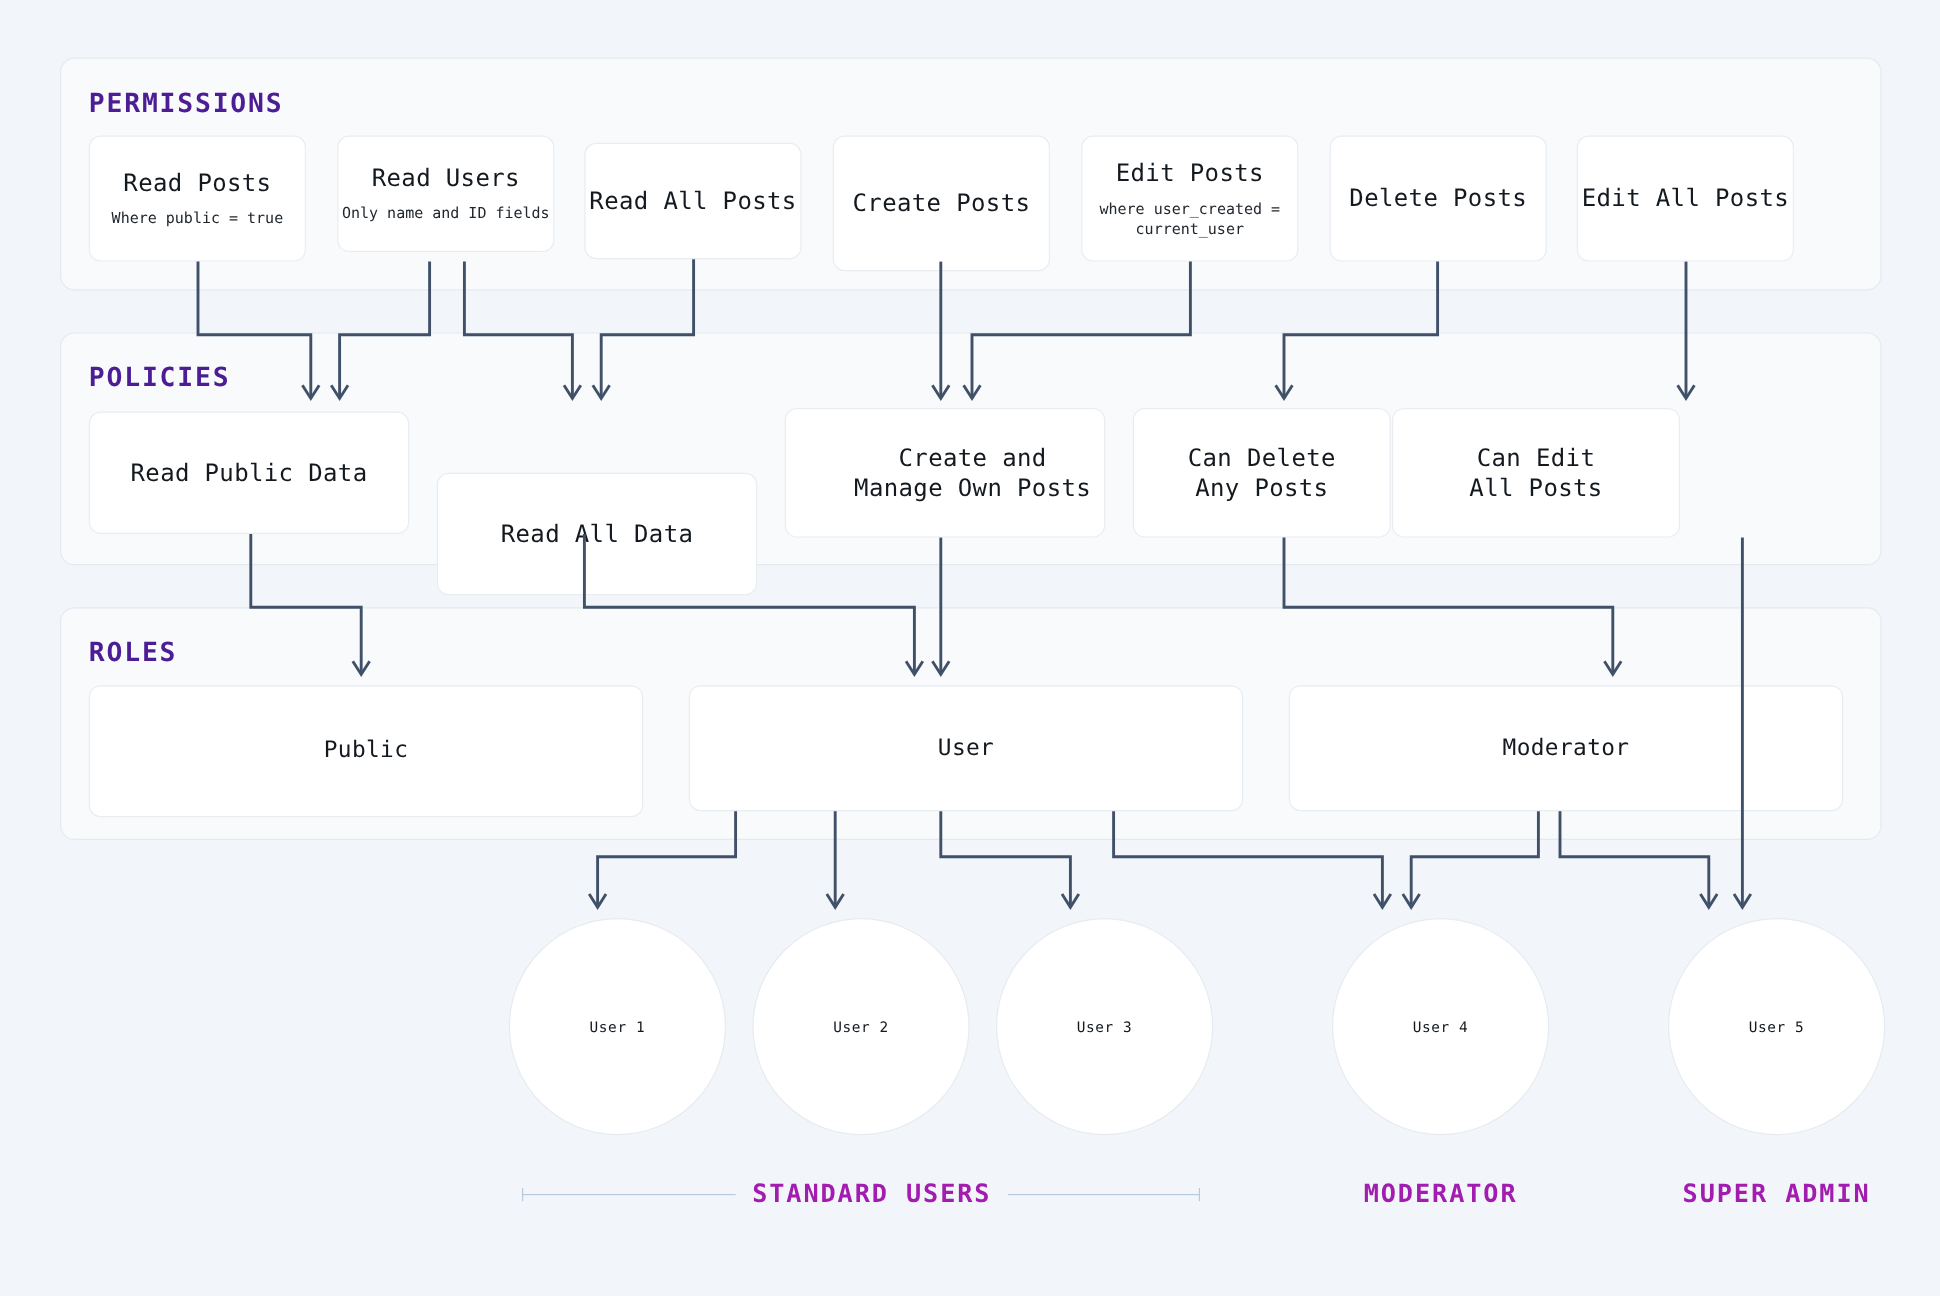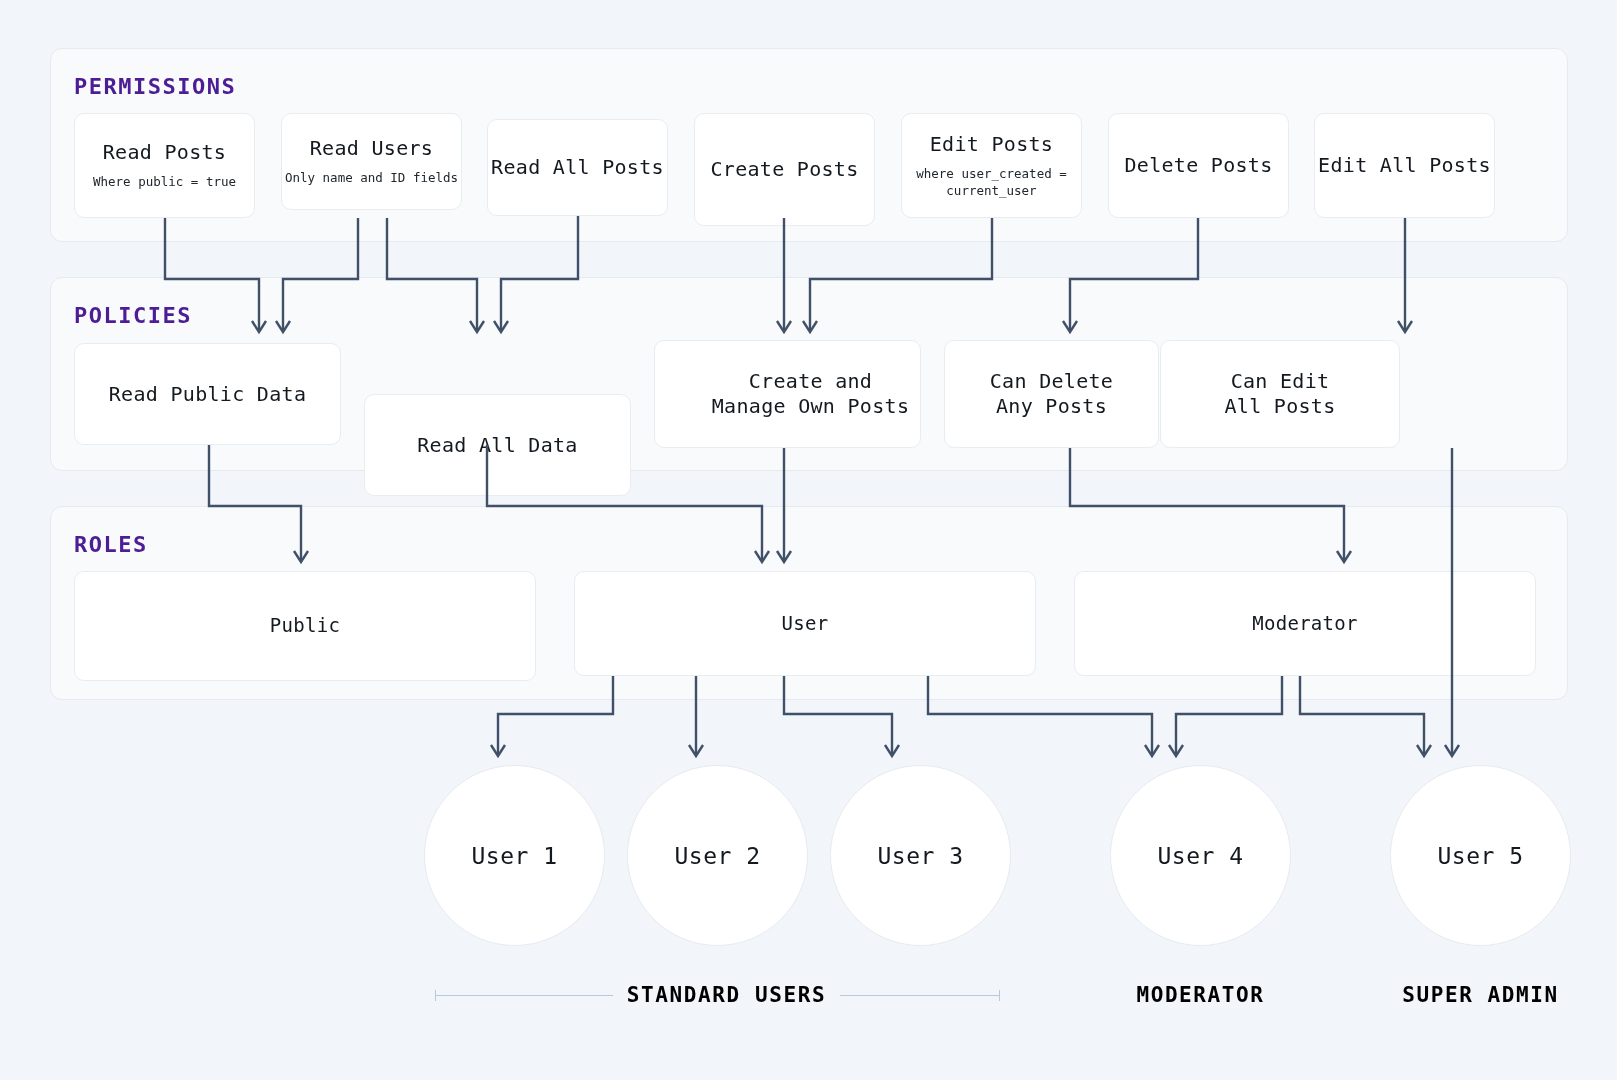--- a/index.html
+++ b/index.html
@@ -58,33 +58,33 @@
   .card.role .ttl{font-size:19px;}
 
   
   .circ{
     position:absolute;
     background:#ffffff;
     border:1px solid #e6ebf0;
     border-radius:50%;
     box-sizing:border-box;
     display:flex;align-items:center;justify-content:center;
-    font-size:23px;
+    font-size:12px;
     letter-spacing:.5px;
     color:#13191f;
   }
 
   
   .grp{
     position:absolute;
     display:flex;align-items:center;justify-content:center;
     font-size:21px;
     font-weight:700;
     letter-spacing:1.6px;
-    color:#000000;
+    color:#a21caf;
     white-space:nowrap;
   }
   .grp .gl{
     flex:0 0 auto;
     position:relative;
     height:1px;
     background:#b8cada;
   }
   .grp .gl::before{
     content:"";position:absolute;top:-5px;width:1px;height:11px;background:#b8cada;

